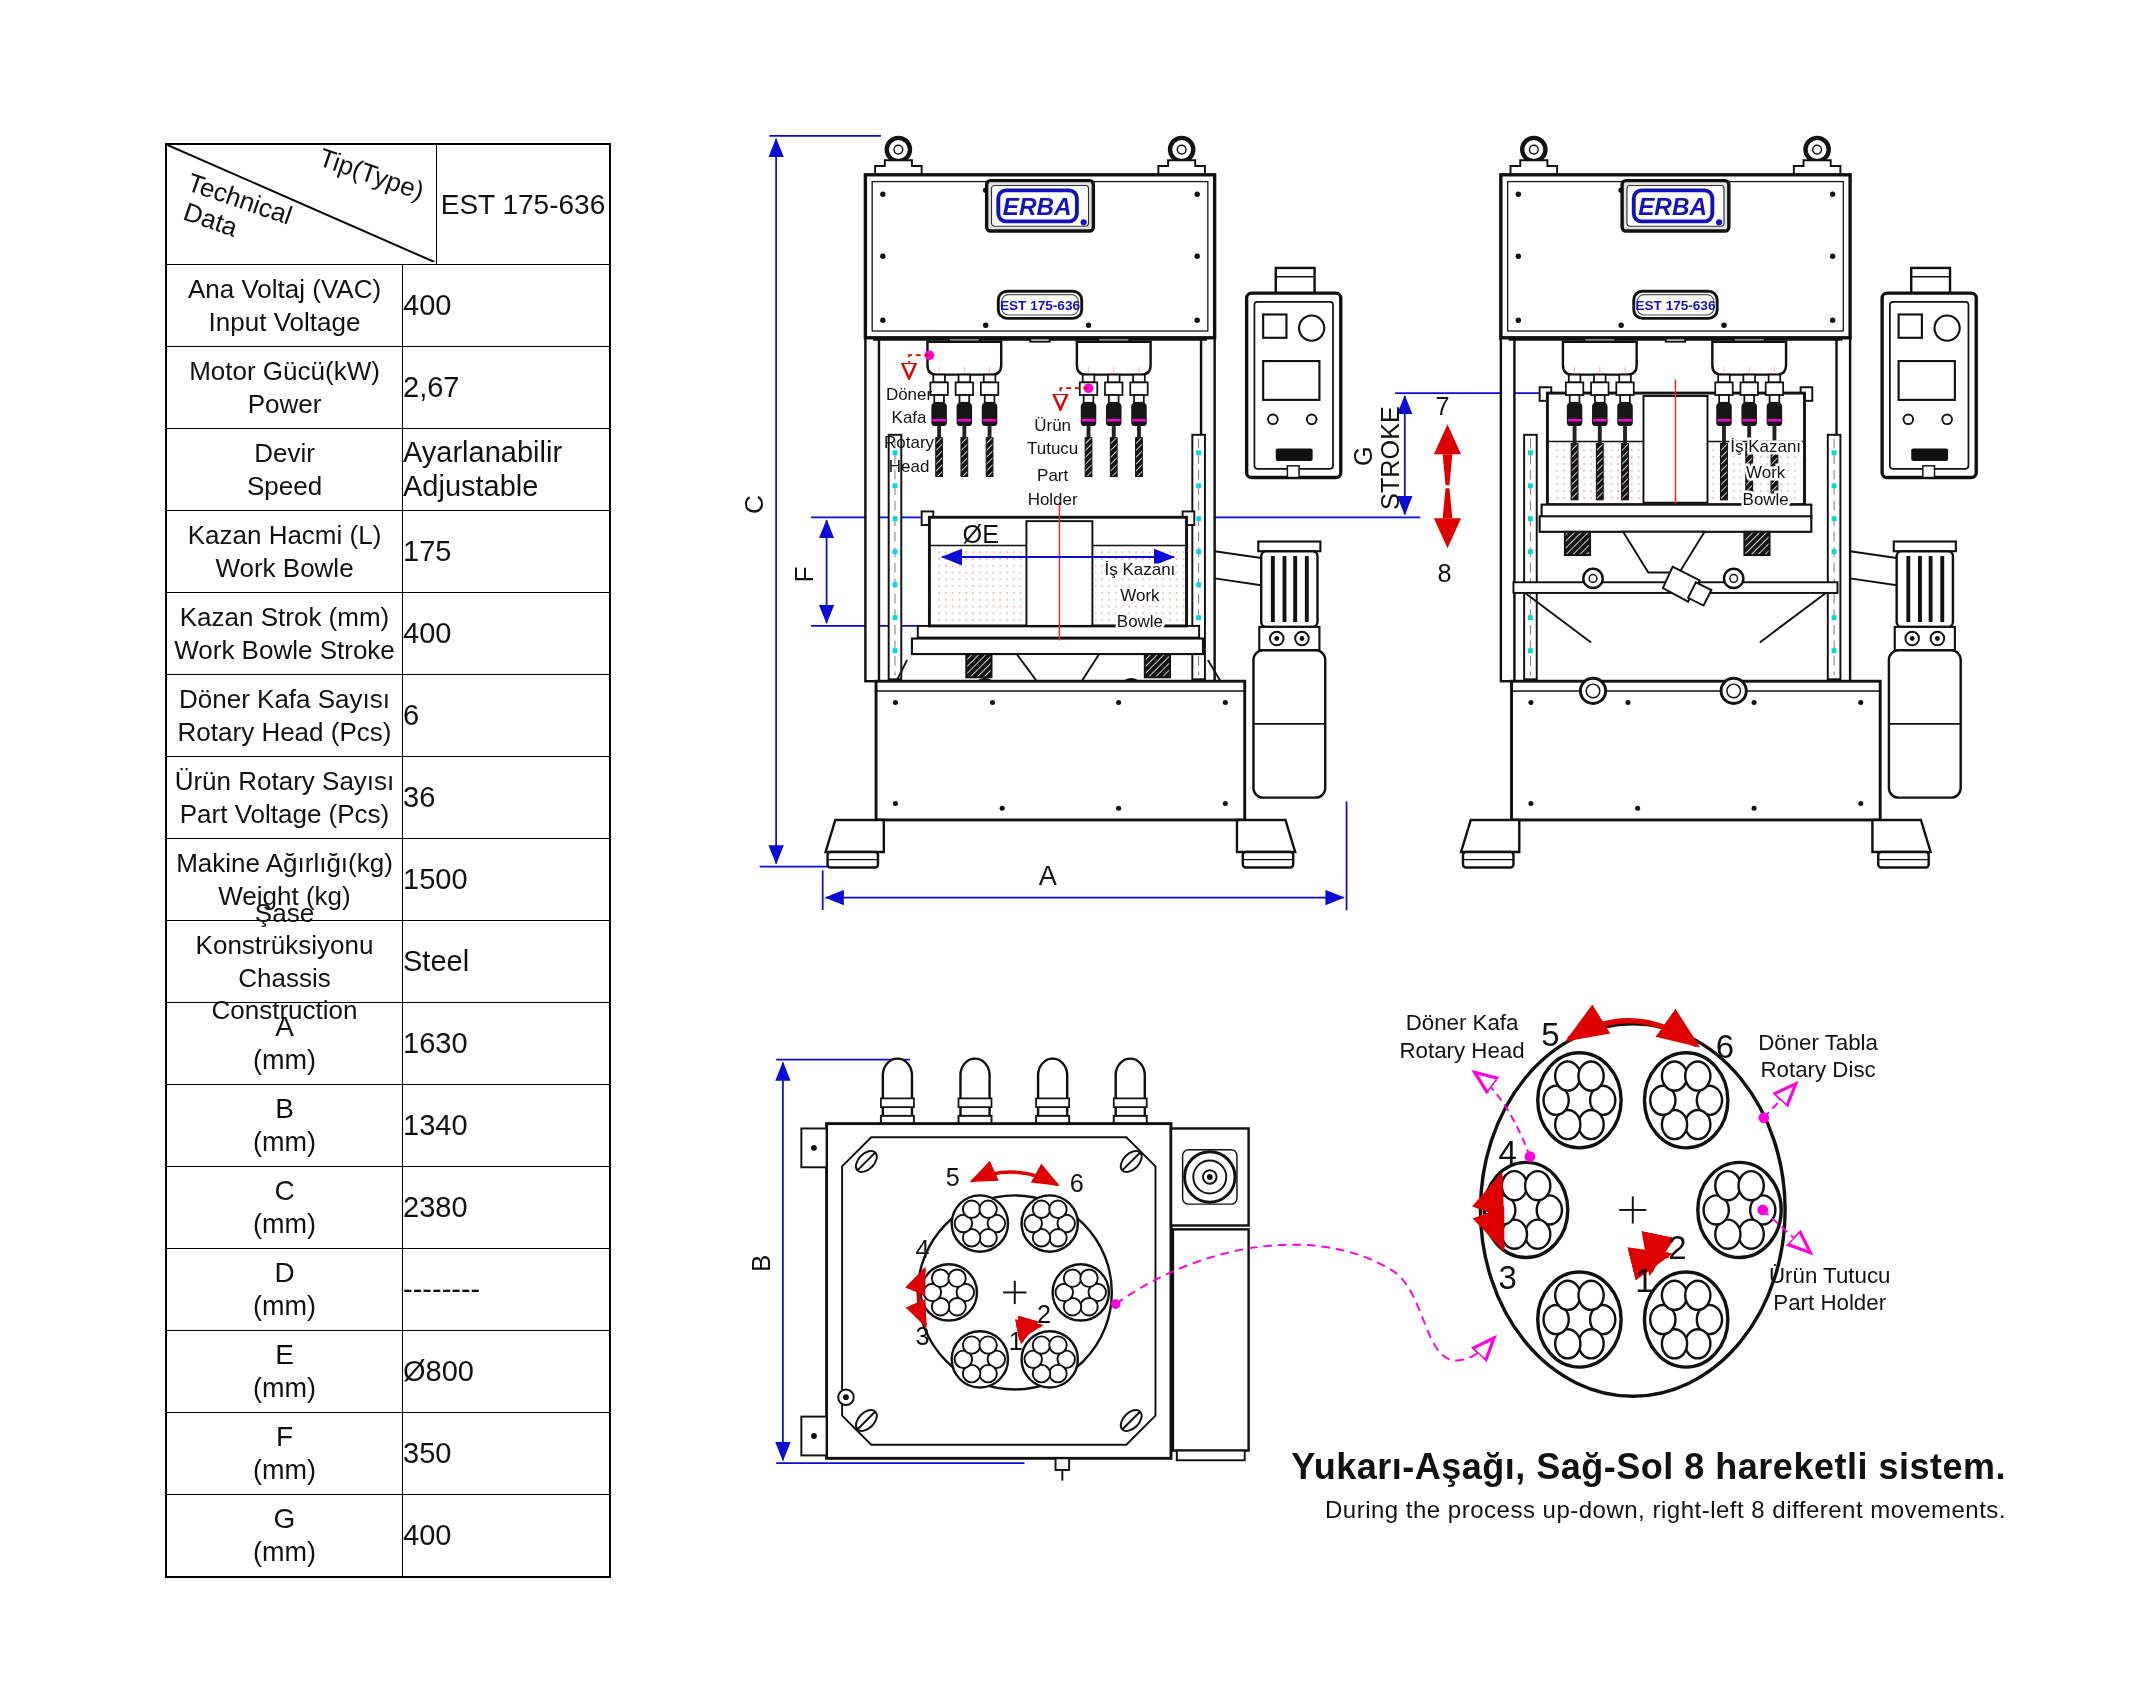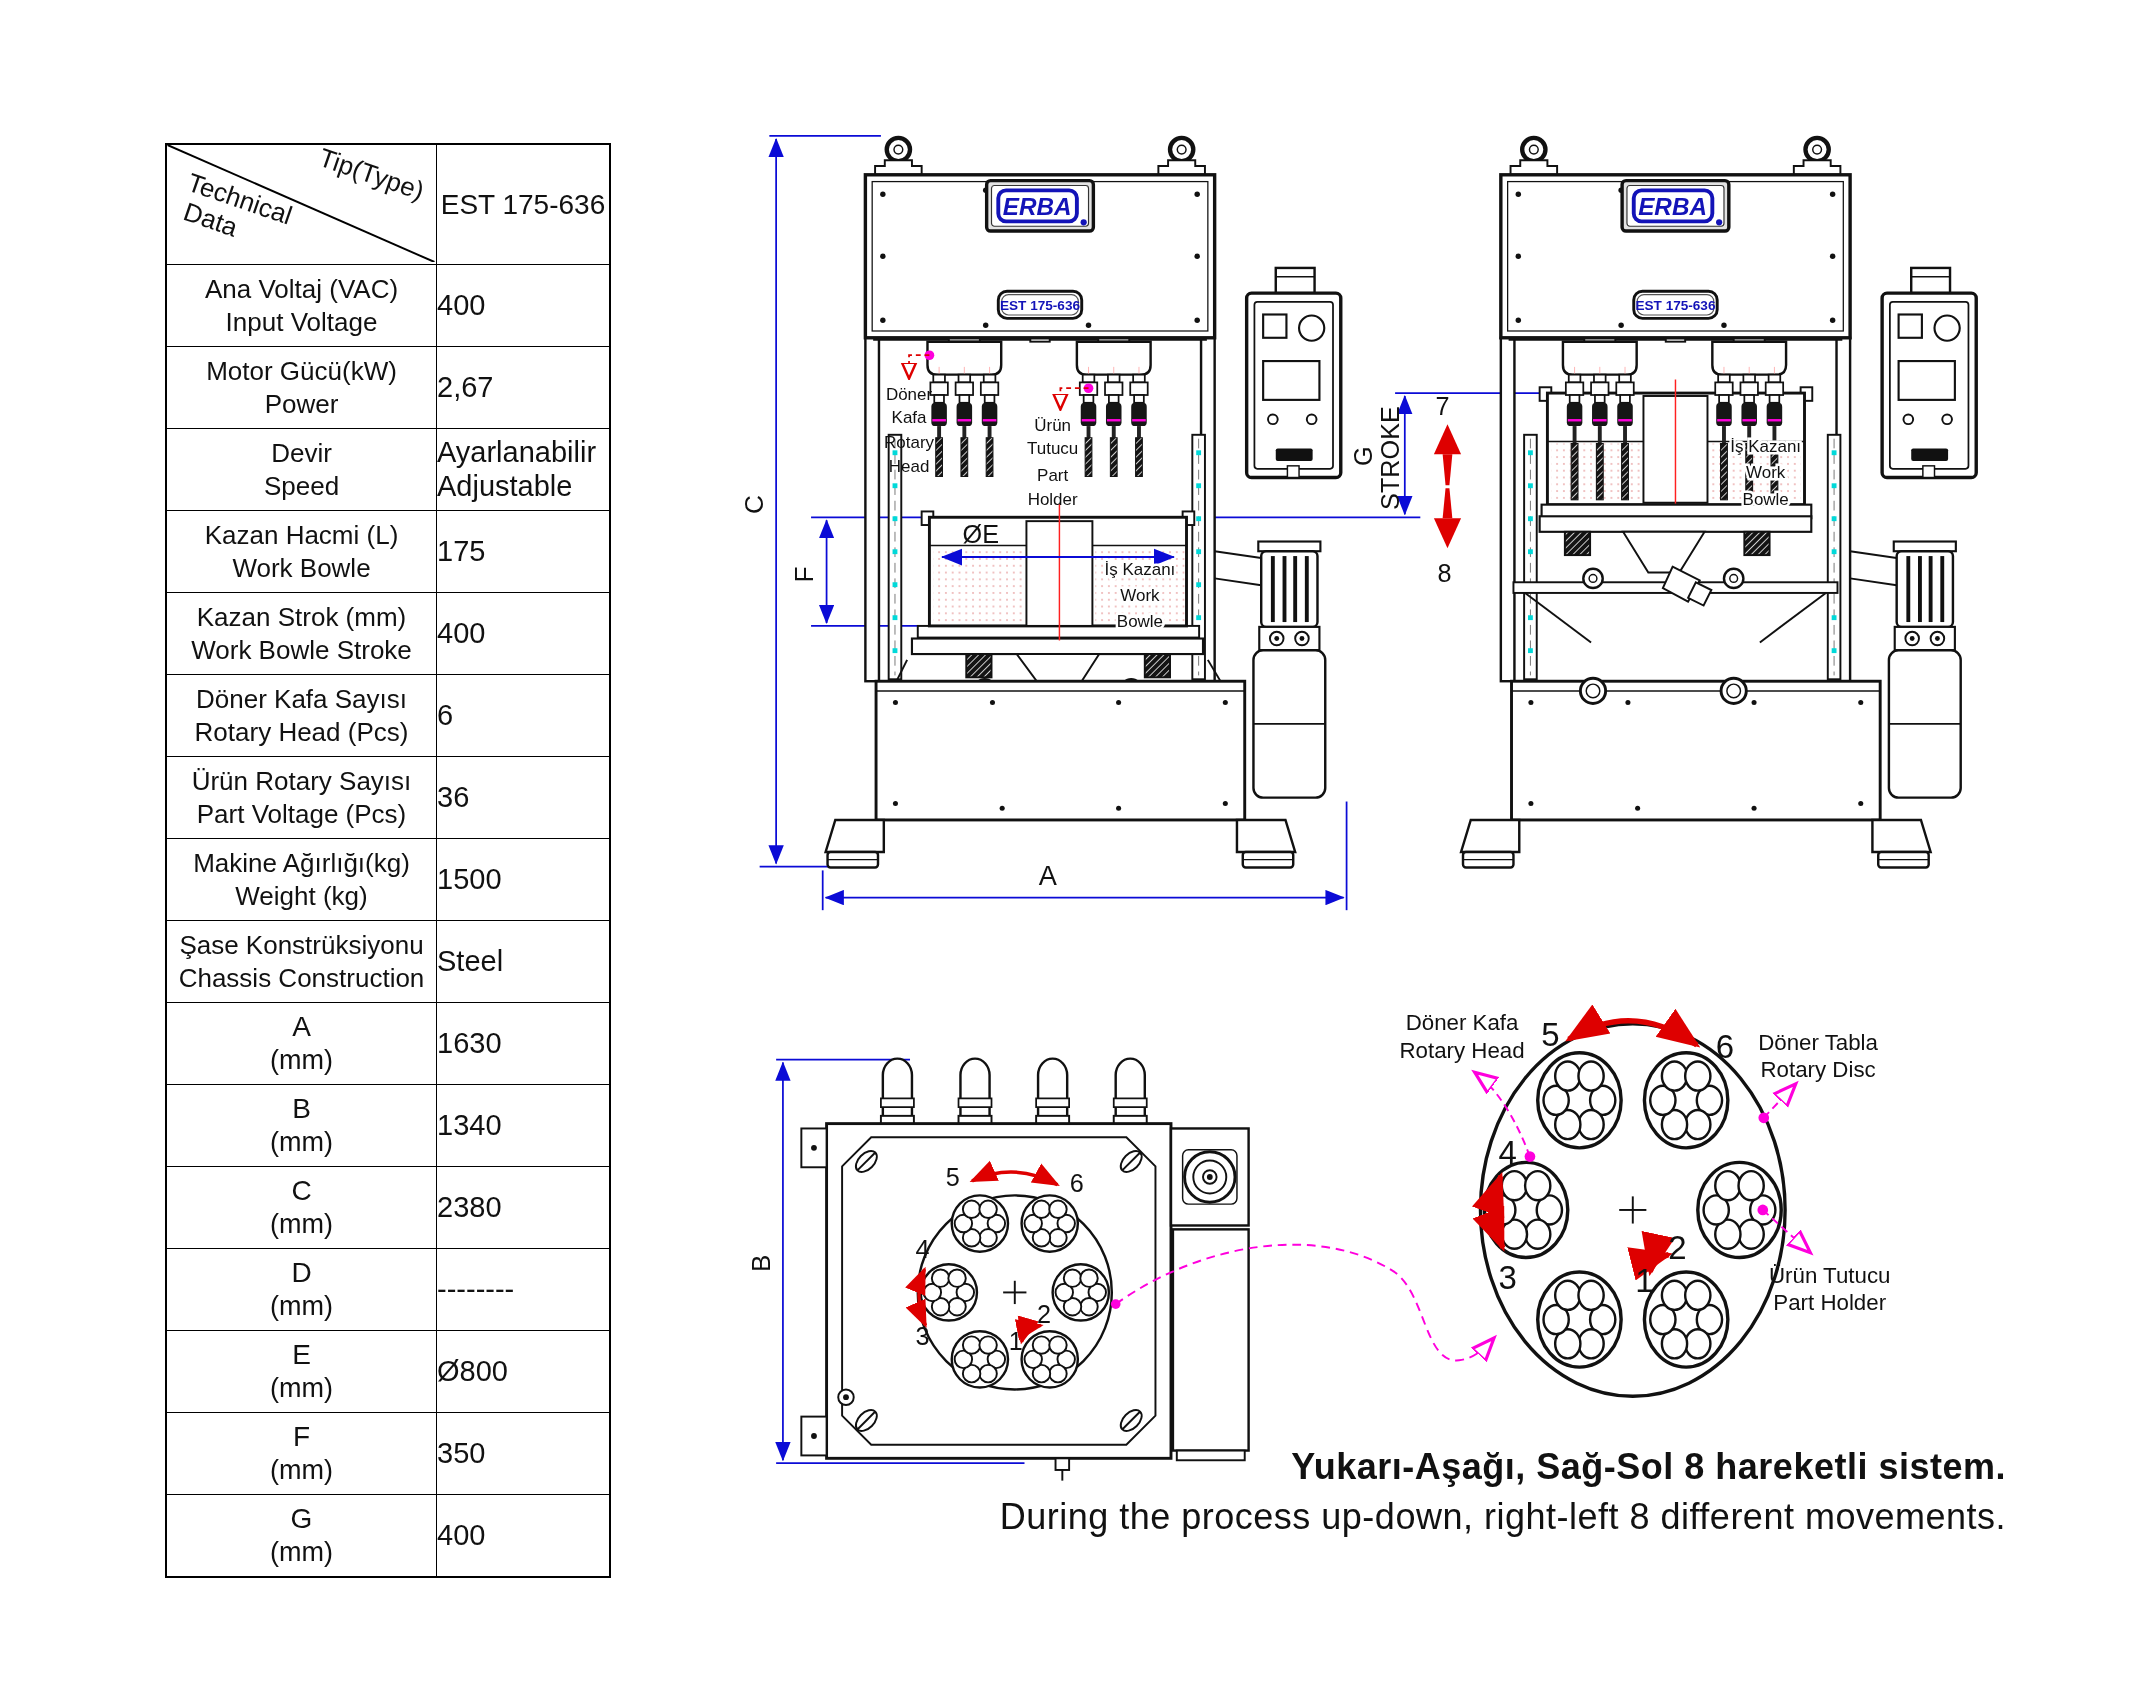--- a/index.html
+++ b/index.html
@@ -9,29 +9,29 @@
   
   .spec-table{position:absolute;left:165px;top:143px;width:446px;border:2.9px solid #000;background:#fff;box-sizing:border-box;}
   .t-header{display:flex;height:119px;box-sizing:border-box;}
   .h-label{width:270px;position:relative;border-right:1.9px solid #000;box-sizing:border-box;overflow:hidden;}
   .h-label svg{position:absolute;left:0;top:0;}
   .diag-top{position:absolute;top:13.6px;right:9.7px;transform:rotate(19deg);font-size:26px;}
   .diag-bottom{position:absolute;bottom:23px;left:13.6px;transform:rotate(19deg);font-size:26px;line-height:1.1;}
   .diag-bottom .l2{display:block;margin-left:5.8px;}
   .h-val{flex:1;display:flex;align-items:center;justify-content:center;font-size:28px;}
   .row{display:flex;height:82px;border-top:1.9px solid #000;box-sizing:border-box;}
-  .cell-l{width:270px;border-right:1.9px solid #000;box-sizing:border-box;display:flex;flex-direction:column;
+  .cell-l{width:236px;border-right:1.9px solid #000;box-sizing:border-box;display:flex;flex-direction:column;
           align-items:center;justify-content:center;text-align:center;font-size:26px;line-height:1.25;}
   .cell-v{flex:1;display:flex;flex-direction:column;align-items:flex-start;justify-content:center;font-size:29px;line-height:1.15;}
   .row.dim .cl1{font-size:28px;}
   .row.dim .cl2{font-size:27px;}
   
   .caption{position:absolute;top:1446px;right:140px;text-align:right;}
   .cap1{font-size:36px;font-weight:bold;letter-spacing:0.5px;}
-  .cap2{font-size:36px;margin-top:7.8px;letter-spacing:0.5px;}
+  .cap2{font-size:24px;margin-top:7.8px;letter-spacing:0.5px;}
   svg text{font-family:"Liberation Sans",sans-serif;}
 </style>
 </head>
 <body>
 
 <div class="canvas">
 
 <svg class="drawing" width="2146" height="1702" viewBox="0 0 2212 1754">
   <defs>
     <marker id="mB" viewBox="0 0 10 8" refX="9.5" refY="4" markerWidth="11" markerHeight="9" orient="auto-start-reverse">

